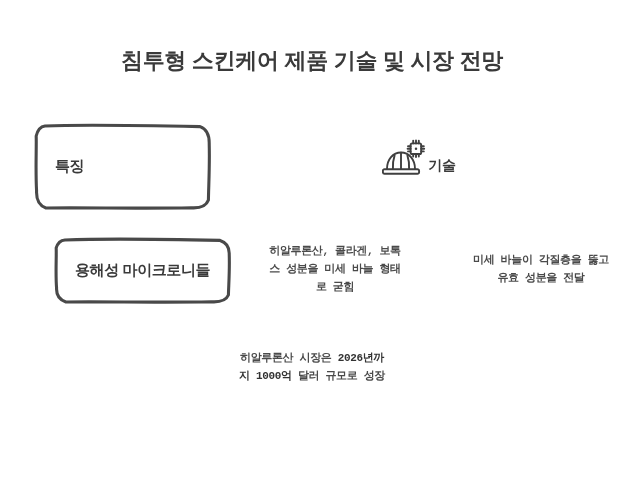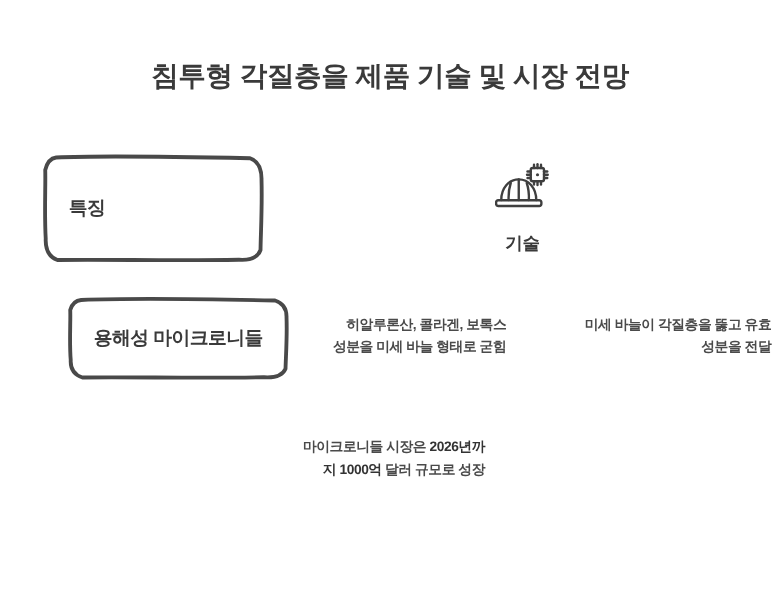--- a/index.html
+++ b/index.html
@@ -60,26 +60,27 @@
     flex: 0 0 212px;
     padding-left: 33px;
     box-sizing: border-box;
     display: flex;
     align-items: center;
   }
 
   .col-cell {
     flex: 1 1 0;
     display: flex;
-    flex-direction: column;
+    flex-direction: row;
     align-items: center;
     justify-content: center;
     padding: 0 14px;
     box-sizing: border-box;
-    text-align: right;
+    text-align: center;
+    font-family: Liberation Mono, monospace;
   }
 
   
   .box {
     position: relative;
     width: 180px;
     height: 88px;
     box-sizing: border-box;
     display: flex;
     align-items: center;
@@ -146,21 +147,21 @@
     color: #333333;
   }
   .cell-text.narrow { max-width: 140px; }
   .cell-text.wide   { max-width: 152px; }
 </style>
 </head>
 <body>
 
 <div class="page">
 
-  <div class="title">침투형 각질층을 제품 기술 및 시장 전망</div>
+  <div class="title">침투형 스킨케어 제품 기술 및 시장 전망</div>
 
   <div class="grid">
 
     <div class="row row-head">
 
       <div class="col-label">
         <div class="box">
           <svg class="sketch" viewBox="0 0 180 88" preserveAspectRatio="none">
             <path d="M12,4 C50,2.2 110,3.4 168,4.6 C175,7 177.4,13 177.2,22
                      C177.8,44 176.6,64 176.4,78 C174,84.6 168,86.4 159,85.8
@@ -232,19 +233,19 @@
         </div>
       </div>
     </div>
 
     <div class="row row-last">
 
 
 
       <div class="col-cell">
         <div class="cell-text wide">
-          <span>마이크로니들 시장은 </span><span class="em">2026년까지 1000억</span><span> 달러 규모로 성장</span>
+          <span>히알루론산 시장은 </span><span class="em">2026년까지 1000억</span><span> 달러 규모로 성장</span>
         </div>
       </div>
     </div>
 
   </div>
 </div>
 
 </body></html>

